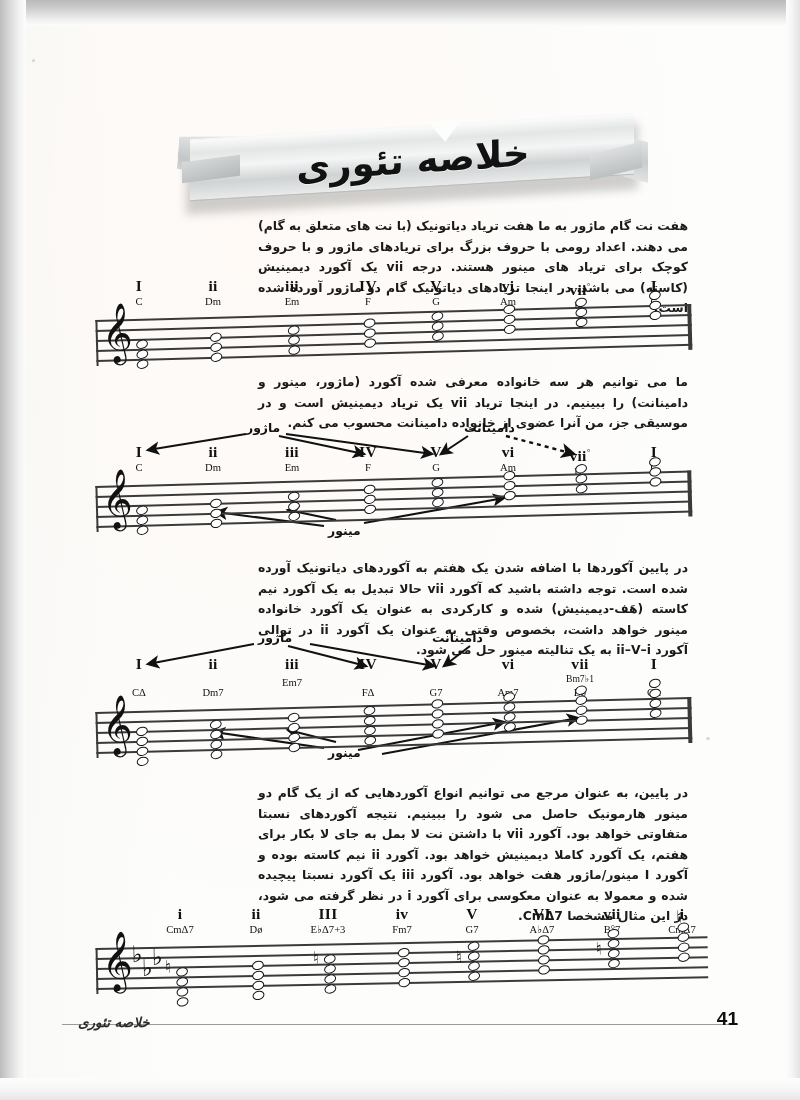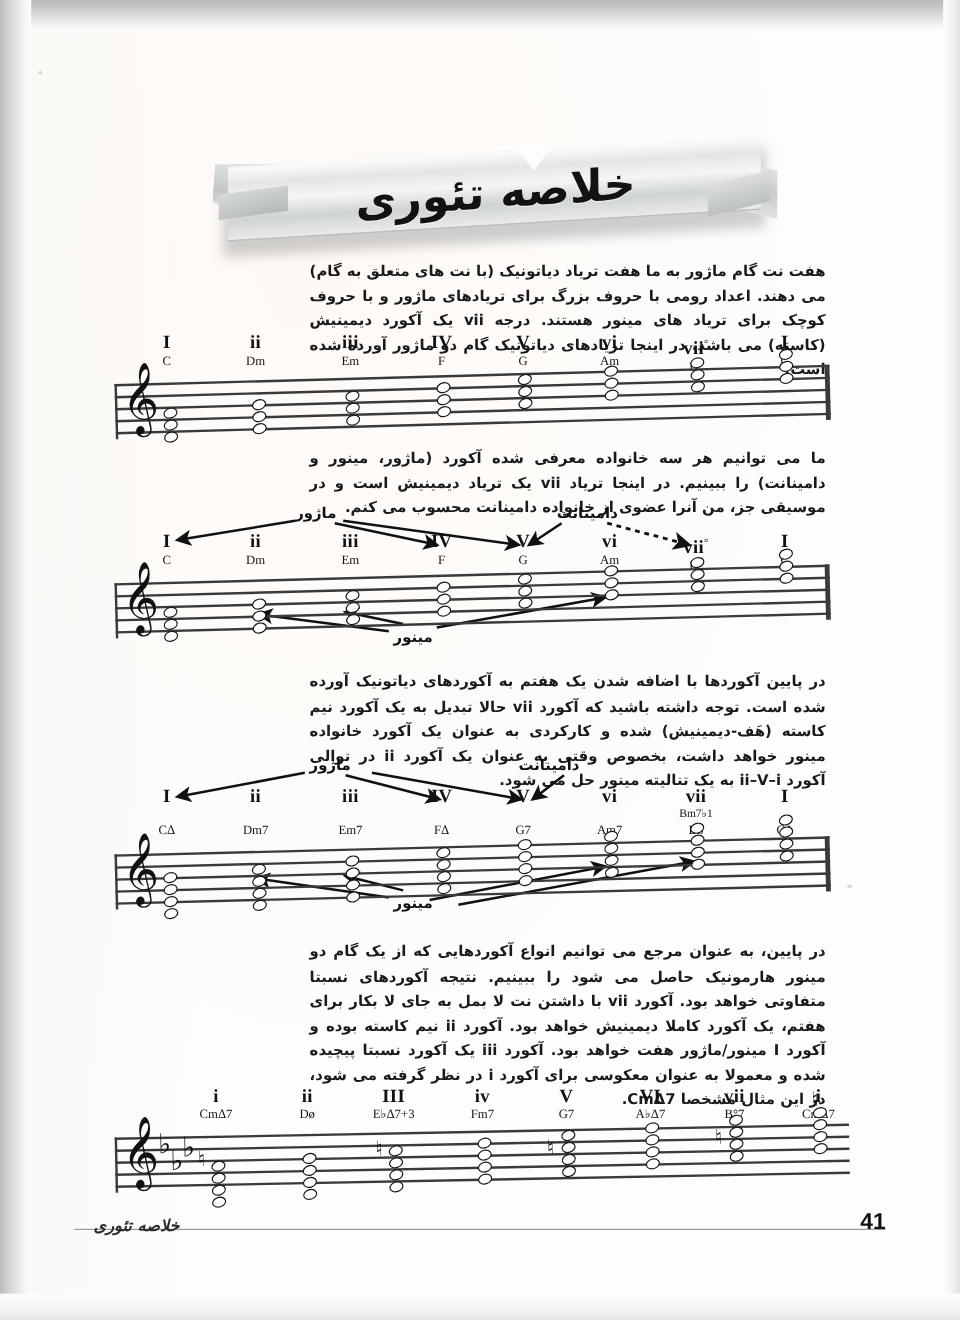--- a/index.html
+++ b/index.html
@@ -512,21 +512,21 @@
       <div class="deg" style="left:43px;top:0;">
         <span class="rn"><span>I</span></span>
         <span class="ch" style="margin-top:14px;">CΔ</span>
       </div>
       <div class="deg" style="left:117px;top:0;">
         <span class="rn"><span>ii</span></span>
         <span class="ch" style="margin-top:14px;">Dm7</span>
       </div>
       <div class="deg" style="left:196px;top:0;">
         <span class="rn"><span>iii</span></span>
-        <span class="ch" style="margin-top:14px;">Em7</span>
+        <span class="ch" style="margin-top:4px;">Em7</span>
       </div>
       <div class="deg" style="left:272px;top:0;">
         <span class="rn"><span>IV</span></span>
         <span class="ch" style="margin-top:14px;">FΔ</span>
       </div>
       <div class="deg" style="left:340px;top:0;">
         <span class="rn"><span>V</span></span>
         <span class="ch" style="margin-top:14px;">G7</span>
       </div>
       <div class="deg" style="left:412px;top:0;">

